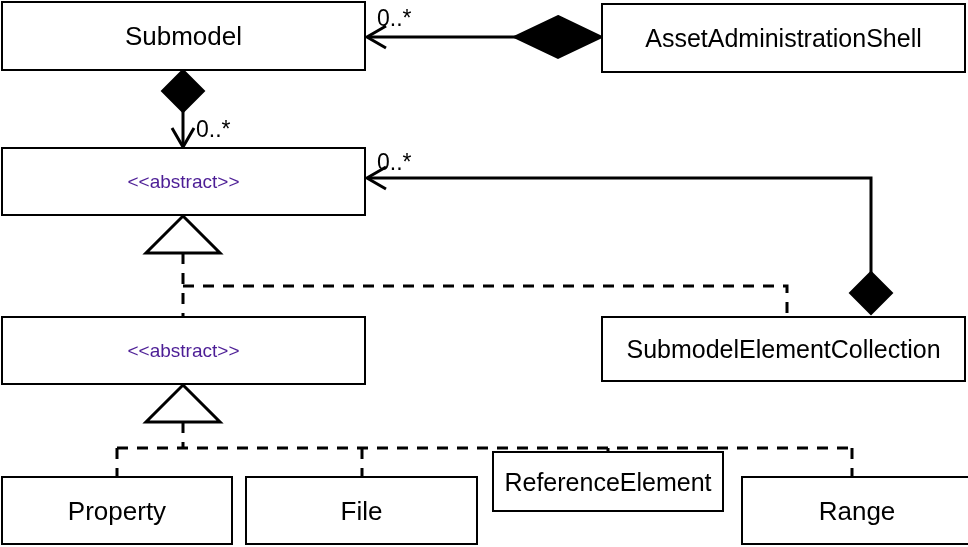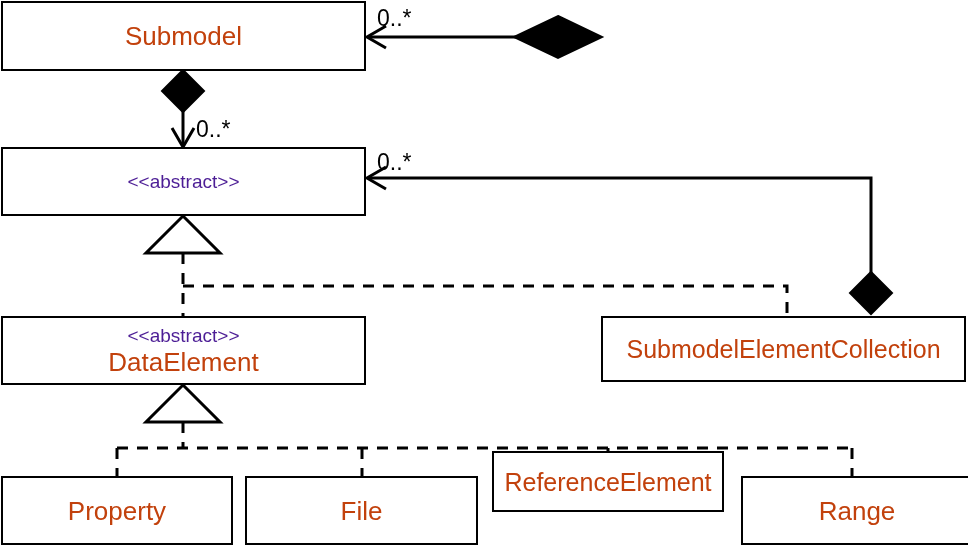--- a/index.html
+++ b/index.html
@@ -37,21 +37,21 @@
     font-family: "Liberation Sans", sans-serif;
     font-size: 19px;
     line-height: 22px;
     color: #4c1d95;
     white-space: nowrap;
   }
   .uml-classname {
     font-family: "Liberation Sans", sans-serif;
     font-size: 26px;
     line-height: 30px;
-    color: #c2410c;
+    color: #000000;
     white-space: nowrap;
   }
   .uml-classname.compact {
     font-size: 25px;
   }
   .uml-multiplicity {
     position: absolute;
     font-family: "Liberation Sans", sans-serif;
     font-size: 23px;
     line-height: 24px;
@@ -98,28 +98,30 @@
       <line x1="362" y1="448" x2="362" y2="476" stroke="#000" stroke-width="3" stroke-dasharray="11,9"></line>
       <line x1="608" y1="448" x2="608" y2="476" stroke="#000" stroke-width="3" stroke-dasharray="11,9"></line>
       <line x1="852" y1="448" x2="852" y2="476" stroke="#000" stroke-width="3" stroke-dasharray="11,9"></line>
     </g>
   </svg>
 
   <div class="uml-class-box" style="left:1px; top:1px; width:365px; height:70px;">
     <div class="uml-classname">Submodel</div>
   </div>
 
+  <div class="uml-class-box" style="left:601px; top:3px; width:365px; height:70px;">
+    <div class="uml-classname compact">AssetAdministrationShell</div>
+  </div>
 
   <div class="uml-class-box" style="left:1px; top:147px; width:365px; height:69px;">
     <div class="uml-stereotype">&lt;&lt;abstract&gt;&gt;</div>
   </div>
 
   <div class="uml-class-box" style="left:1px; top:316px; width:365px; height:69px;">
     <div class="uml-stereotype">&lt;&lt;abstract&gt;&gt;</div>
-    <div class="uml-classname">DataElement</div>
   </div>
 
   <div class="uml-class-box" style="left:1px; top:476px; width:232px; height:69px;">
     <div class="uml-classname">Property</div>
   </div>
 
   <div class="uml-class-box" style="left:601px; top:316px; width:365px; height:66px;">
     <div class="uml-classname compact">SubmodelElementCollection</div>
   </div>
 

